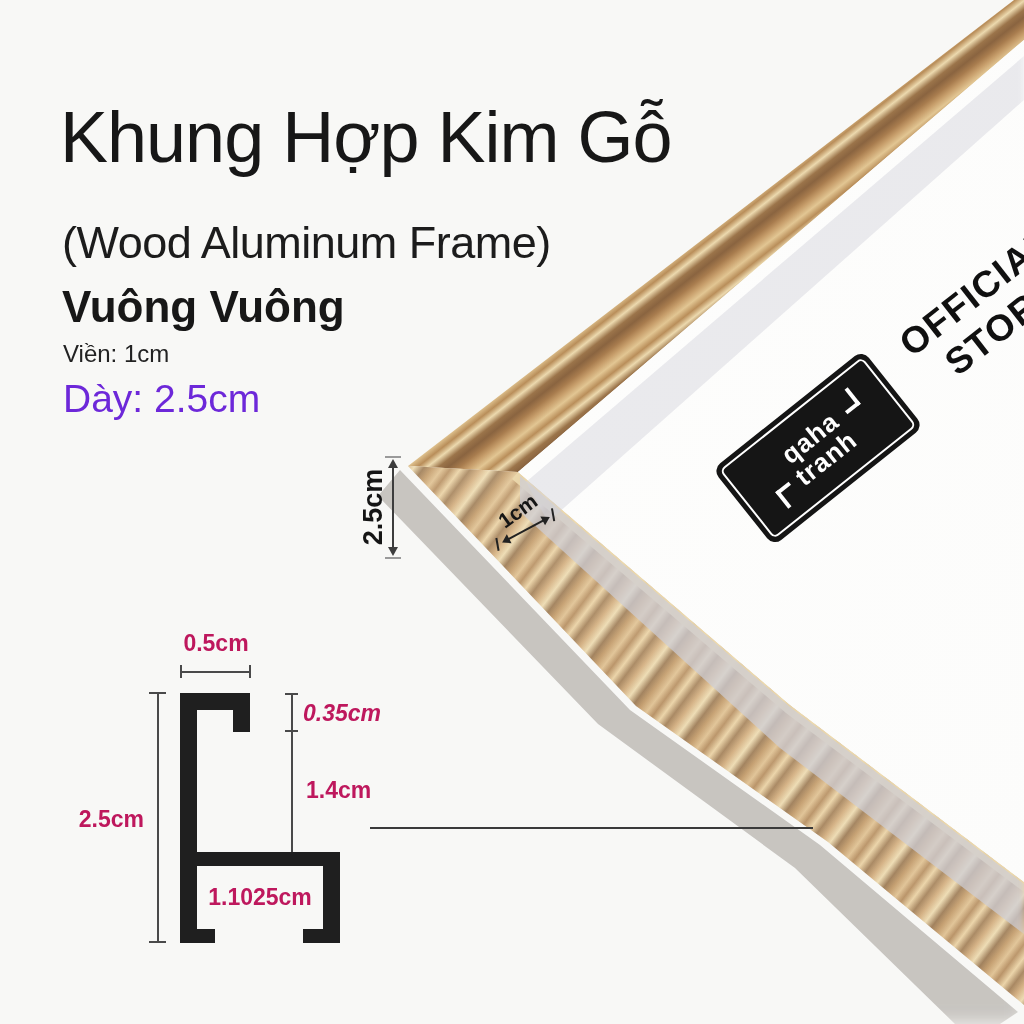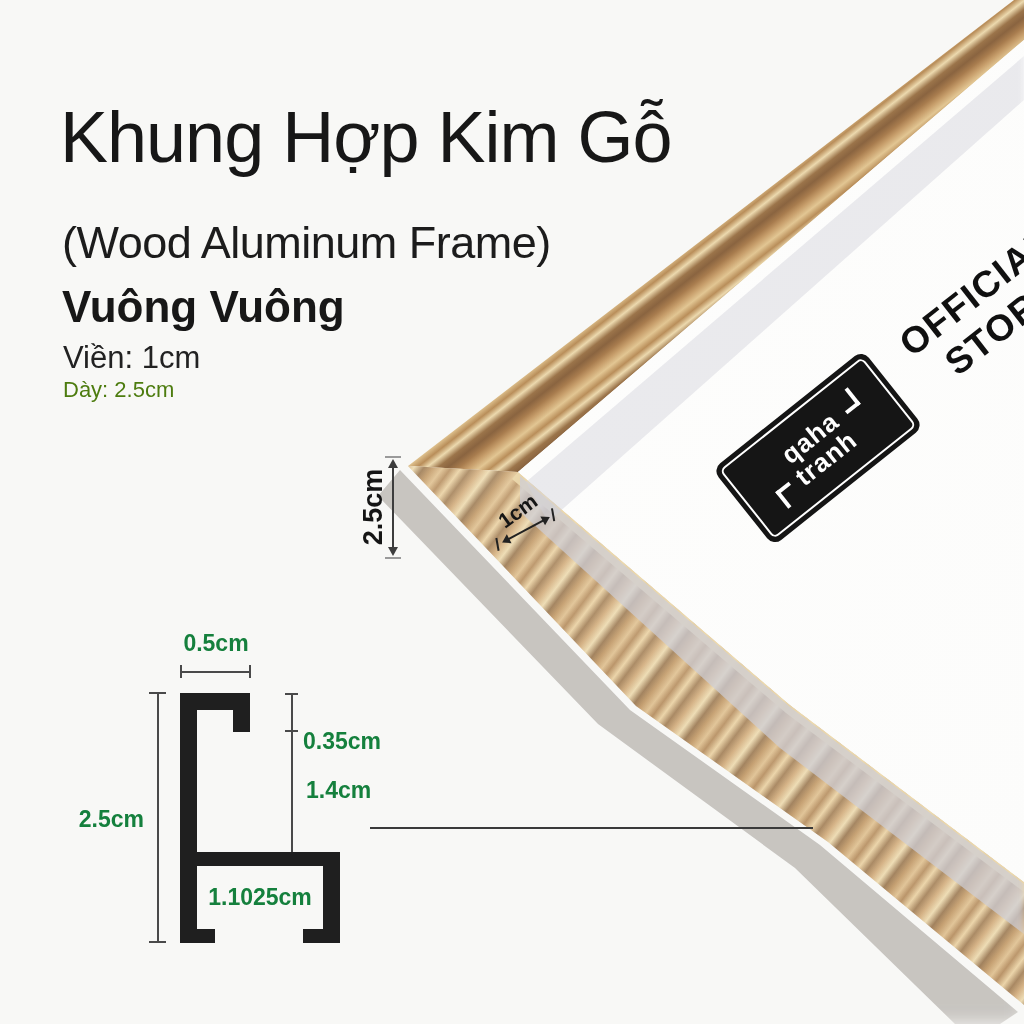--- a/index.html
+++ b/index.html
@@ -8,22 +8,22 @@
     background:#f8f8f6;
     font-family:"Liberation Sans","DejaVu Sans",sans-serif;
     color:#171717;
   }
   .abs{position:absolute;}
 
   
   .title{left:60px;top:96px;font-size:72px;font-weight:400;letter-spacing:-1px;white-space:nowrap;}
   .subtitle{left:62px;top:176px;font-size:45px;font-weight:400;letter-spacing:-0.5px;white-space:nowrap;color:#1c1c1c;margin-top:41px;}
   .spec-heading{left:62px;top:282px;font-size:44px;font-weight:700;white-space:nowrap;}
-  .spec-line1{left:63px;top:340px;font-size:31px;font-weight:400;color:#222;}
-  .spec-line2{left:63px;top:377px;font-size:22px;font-weight:400;color:#4d7c0f;}
+  .spec-line1{left:63px;top:340px;font-size:24px;font-weight:400;color:#222;}
+  .spec-line2{left:63px;top:377px;font-size:39px;font-weight:400;color:#6d28d9;}
 
   
   .photo{left:0;top:0;width:1024px;height:1024px;overflow:hidden;}
   .layer{position:absolute;inset:0;}
   .photo-shadow{
     clip-path:polygon(400px 470px,630px 710px,820px 845px,1018px 1012px,1000px 1024px,955px 1024px,795px 868px,598px 724px,378px 496px);
     background:rgba(120,114,105,.38);filter:blur(9px);
   }
   .wood-top{
     clip-path:polygon(408px 466px,1014px 0px,1024px 0px,1024px 40px,518px 472px);
@@ -102,24 +102,24 @@
   
   .bar{position:absolute;background:#1f1f1f;}
   .p-left   {left:180px;top:693px;width:17px;height:250px;}
   .p-top    {left:180px;top:693px;width:70px;height:17px;}
   .p-stub   {left:233px;top:710px;width:17px;height:22px;}
   .p-bottom {left:180px;top:852px;width:160px;height:14px;}
   .p-right  {left:323px;top:852px;width:17px;height:91px;}
   .p-footl  {left:197px;top:929px;width:18px;height:14px;}
   .p-footr  {left:303px;top:929px;width:20px;height:14px;}
 
-  .dim-label{position:absolute;font-size:23px;font-weight:700;color:#15803d;white-space:nowrap;}
+  .dim-label{position:absolute;font-size:23px;font-weight:700;color:#be185d;white-space:nowrap;}
   .d-topw{left:166px;top:630px;width:100px;text-align:center;}
   .d-height{left:70px;top:806px;width:74px;text-align:right;}
-  .d-lip{left:303px;top:728px;}
+  .d-lip{left:303px;top:700px;font-style:italic;}
   .d-mid{left:306px;top:777px;text-align:right;}
   .d-inner{left:197px;top:884px;width:126px;text-align:center;}
 
   .mline{position:absolute;background:#4a4a4a;}
   .m-topw      {left:181px;top:671px;width:70px;height:2px;}
   .m-topw-t1   {left:180px;top:665px;width:2px;height:13px;}
   .m-topw-t2   {left:249px;top:665px;width:2px;height:13px;}
   .m-height    {left:157px;top:693px;width:2px;height:250px;}
   .m-height-t1 {left:149px;top:692px;width:17px;height:2px;}
   .m-height-t2 {left:149px;top:941px;width:17px;height:2px;}

